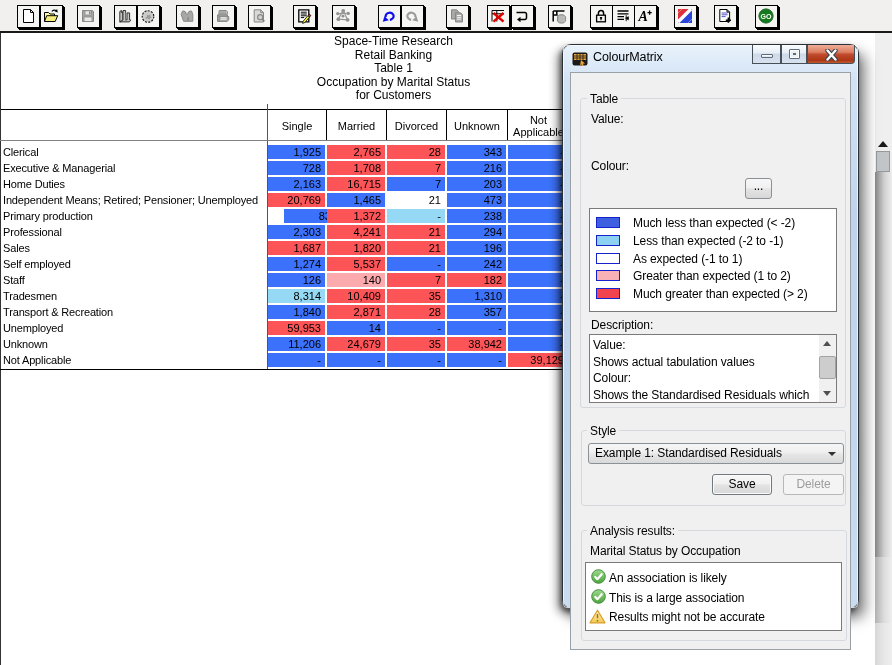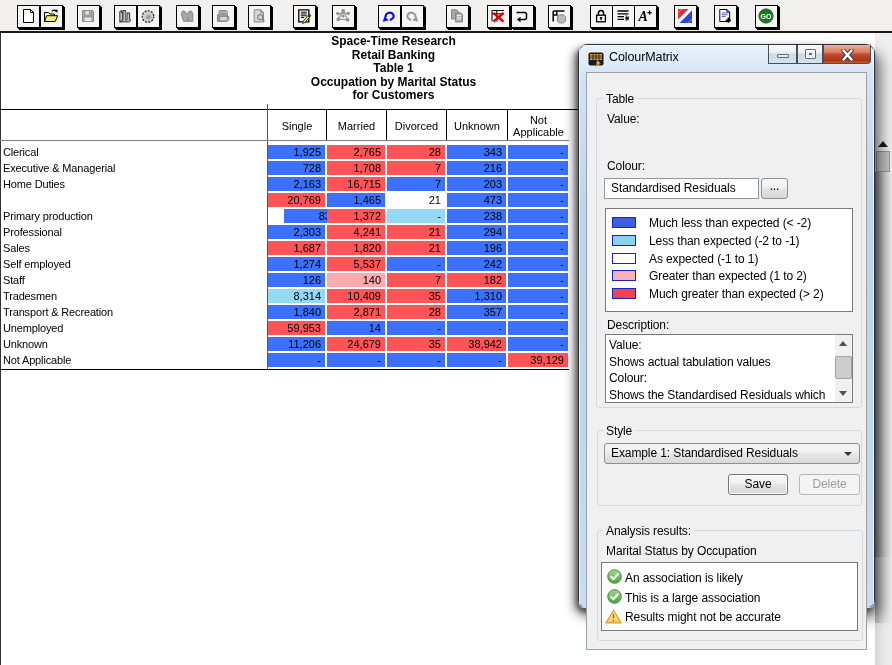--- a/index.html
+++ b/index.html
@@ -11,40 +11,40 @@
 #toolbar { position:absolute; left:0; top:0; width:892px; height:33px;
   background:#F1F0EF; border-bottom:2px solid #1a1a1a; }
 .tb { position:absolute; top:5px; width:23px; height:23px; background:#F5F5F4;
   border:1px solid #000; box-shadow:1px 1px 0 #000, 2px 2px 0 #000; }
 .tb svg { position:absolute; left:2px; top:2px; }
 
 
 #view { position:absolute; left:0; top:33px; width:875px; height:632px; background:#fff; }
 #titleblock { position:absolute; left:0; top:0; width:787px; height:77px;
   border-bottom:1px solid #000; text-align:center;
-  font-weight:bold; font-size:12px; line-height:13.5px; padding-top:2px; color:#000; }
+  font-weight:normal; font-size:12px; line-height:13.5px; padding-top:2px; color:#000; }
 .vline { position:absolute; width:1px; background:#000; }
 .hline { position:absolute; height:1px; background:#888; }
 .colhead { position:absolute; top:77px; height:31px; font-size:11px; color:#000;
   display:flex; align-items:center; justify-content:center; text-align:center; line-height:12px; }
 .rowlab { position:absolute; left:3px; height:16px; font-size:11px; line-height:16px; letter-spacing:-0.15px;
   white-space:nowrap; color:#000; }
 .cell { position:absolute; height:14px; font-size:11px; line-height:14px;
   text-align:right; padding-right:4px; color:#000; }
 .cB { background:#3C72FB; }
 .cR { background:#FD5458; }
 .cP { background:#FCAAAD; }
 .cL { background:#95D9F5; }
 .cW { background:#fff; }
 
 
 #rstrip { position:absolute; left:875px; top:33px; width:17px; height:632px; background:#EFEFEF; }
 
 
-#dlg { position:absolute; left:578px; top:44px; width:297px; height:565px; letter-spacing:-0.1px;
+#dlg { position:absolute; left:562px; top:44px; width:297px; height:565px; letter-spacing:-0.1px;
   border:1px solid #2b3139; border-radius:9px;
   background:linear-gradient(180deg,#E9F2FB 0%,#D3E3F5 6%,#BFD4EC 30%,#C2D6ED 70%,#CADDF0 100%);
   box-shadow:-2px 3px 4px rgba(0,0,0,0.40), -5px 5px 10px rgba(0,0,0,0.40), 6px 9px 14px rgba(0,0,0,0.50);
   font-size:12px; color:#000; }
 #dlg .inner-hl { position:absolute; inset:0; border-radius:4px;
   border:1px solid rgba(255,255,255,0.65); pointer-events:none; }
 #client { position:absolute; left:7px; top:27px; width:281px; height:578px;
   background:#F0F0F0; border:1px solid #98A0A8; }
 #titletext { position:absolute; left:30px; top:5px; font-size:12.5px; color:#000; }
 #dicon { position:absolute; left:9px; top:6px; width:16px; height:16px; }
@@ -266,20 +266,21 @@
 <div class="cell cR" style="left:327px; top:128px; width:58px;">1,708</div>
 <div class="cell cR" style="left:387px; top:128px; width:58px;">7</div>
 <div class="cell cB" style="left:447px; top:128px; width:59px;">216</div>
 <div class="cell cB" style="left:508px; top:128px; width:60px;">-</div>
 <div class="rowlab" style="top:143px;">Home Duties</div>
 <div class="cell cB" style="left:268px; top:144px; width:57px;">2,163</div>
 <div class="cell cR" style="left:327px; top:144px; width:58px;">16,715</div>
 <div class="cell cB" style="left:387px; top:144px; width:58px;">7</div>
 <div class="cell cB" style="left:447px; top:144px; width:59px;">203</div>
 <div class="cell cB" style="left:508px; top:144px; width:60px;">-</div>
+<div class="rowlab" style="top:159px;">Independent Means; Retired; Pensioner; Unemployed</div>
 <div class="cell cR" style="left:268px; top:160px; width:57px;">20,769</div>
 <div class="cell cB" style="left:327px; top:160px; width:58px;">1,465</div>
 <div class="cell cW" style="left:387px; top:160px; width:58px;">21</div>
 <div class="cell cB" style="left:447px; top:160px; width:59px;">473</div>
 <div class="cell cB" style="left:508px; top:160px; width:60px;">-</div>
 <div class="rowlab" style="top:175px;">Primary production</div>
 <div class="cell cB" style="left:268px; top:176px; width:57px;margin-left:16px;">833</div>
 <div class="cell cR" style="left:327px; top:176px; width:58px;">1,372</div>
 <div class="cell cL" style="left:387px; top:176px; width:58px;">-</div>
 <div class="cell cB" style="left:447px; top:176px; width:59px;">238</div>
@@ -371,21 +372,20 @@
         <svg width="13" height="12" viewBox="0 0 13 12" style="position:absolute;left:17px;top:4px;">
           <path d="M2.5 1.5 L10.5 10.5 M10.5 1.5 L2.5 10.5" stroke="#35424E" stroke-width="4.4" stroke-linecap="round"></path>
           <path d="M2.5 1.5 L10.5 10.5 M10.5 1.5 L2.5 10.5" stroke="#fff" stroke-width="2.4" stroke-linecap="round"></path>
         </svg>
       </div>
     <div id="client">
 <div class="grp" style="left:9px; top:25px; width:266px; height:310px;"></div>
 <div class="grplab" style="left:16px; top:19px;">Table</div>
 <div class="lab" style="left:20px; top:39px;">Value:</div>
 <div class="lab" style="left:20px; top:86px;">Colour:</div>
-<div class="txt" style="left:17px; top:105px; width:155px; height:21px;">Standardised Residuals</div>
 <div class="btn" style="left:174px; top:105px; width:27px; height:21px; line-height:15px;">...</div>
 <div class="btn" style="left:207px; top:105px; width:58px; height:22px; line-height:20px;margin-top:36px;">Cluster</div>
 <div class="whitebox" style="left:18px; top:135px; width:248px; height:104px;">
 <div class="sw" style="top:8px; background:#3E5FE0;"></div>
 <div class="legtext" style="top:8px;">Much less than expected (&lt; -2)</div>
 <div class="sw" style="top:26px; background:#8CD1F2;"></div>
 <div class="legtext" style="top:26px;text-align:center;">Less than expected (-2 to -1)</div>
 <div class="sw" style="top:44px; background:#FFFFFF;"></div>
 <div class="legtext" style="top:44px;">As expected (-1 to 1)</div>
 <div class="sw" style="top:61px; background:#F8B2B5;"></div>

